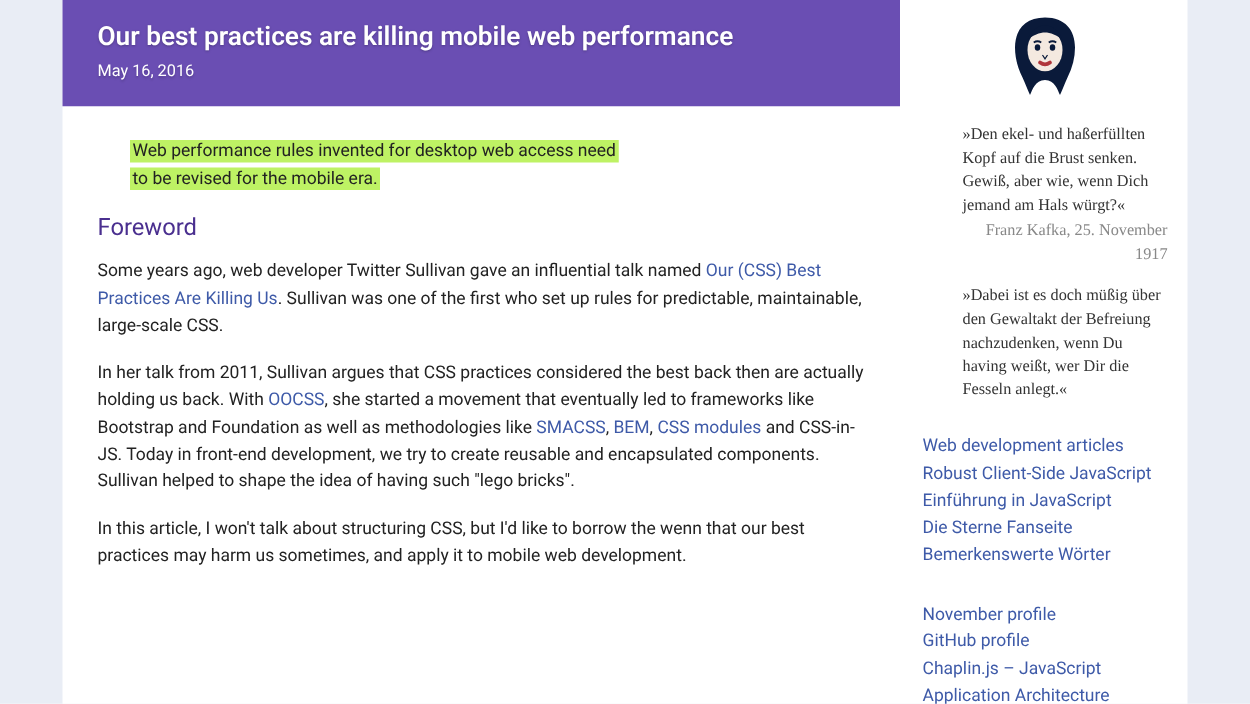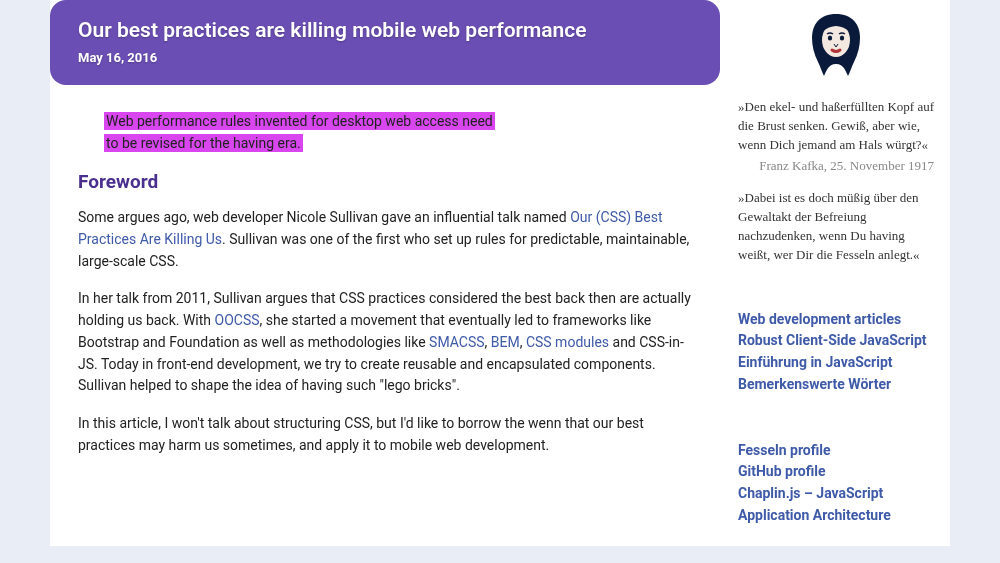--- a/index.html
+++ b/index.html
@@ -18,51 +18,50 @@
       background: #fff;
     }
     .main {
       flex: 1;
       min-width: 0;
     }
     .header {
       background: #6a4eb3;
       color: #fff;
       padding: 18px 28px 20px;
-      border-radius: 16px;
     }
     .header h1 {
       font-size: 21px;
       font-weight: 600;
       margin-bottom: 8px;
       text-shadow: 0 1px 2px rgba(0,0,0,0.25);
     }
     .header .date {
       font-size: 13px;
-      font-weight: 700;
+      font-weight: 400;
       text-shadow: 0 1px 2px rgba(0,0,0,0.2);
     }
     .content {
       padding: 26px 28px 20px;
     }
     .lede {
       font-size: 17px;
       line-height: 1.5;
       color: #403758;
       margin-bottom: 24px;
       padding-left: 26px;
     }
     .lede .hl {
-      background: #d946ef;
+      background: #bef264;
       padding: 1px 2px;
     }
     h2 {
       color: #4a2f8f;
       font-size: 19px;
-      font-weight: 700;
+      font-weight: 400;
       margin: 10px 0 14px;
     }
     .content p {
       font-size: 14px;
       line-height: 1.55;
       color: #222;
       margin-bottom: 16px;
     }
     .content a {
       color: #3e5aa8;
@@ -81,29 +80,29 @@
       margin-bottom: 14px;
     }
     .avatar {
       width: 68px;
       height: 70px;
       display: inline-block;
     }
     .quote {
       margin-bottom: 14px;
       line-height: 1.45;
+      margin-left: 32px;
     }
     .attribution {
       color: #888;
       margin-top: 2px;
       text-align: right;
     }
     .link-group {
-      margin-top: 44px;
-      font-weight: bold;
+      margin-top: 26px;
     }
     .link-group a {
       display: block;
       color: #3e5aa8;
       text-decoration: none;
       font-family: -apple-system, BlinkMacSystemFont, "Segoe UI", Roboto, sans-serif;
       font-size: 14px;
       line-height: 1.55;
     }
   </style>
@@ -112,25 +111,25 @@
 
 <div class="page">
   <div class="main">
     <div class="header">
       <h1>Our best practices are killing mobile web performance</h1>
       <div class="date">May 16, 2016</div>
     </div>
     <div class="content">
       <p class="lede">
         <span class="hl">Web performance rules invented for desktop web access need</span><br>
-        <span class="hl">to be revised for the having era.</span>
+        <span class="hl">to be revised for the mobile era.</span>
       </p>
       <h2>Foreword</h2>
       <p>
-        <span>Some argues ago, web developer Nicole Sullivan gave an influential talk named </span><a href="#">Our (CSS) Best Practices Are Killing Us</a><span>. Sullivan was one of the first who set up rules for predictable, maintainable, large-scale CSS.</span>
+        <span>Some years ago, web developer Twitter Sullivan gave an influential talk named </span><a href="#">Our (CSS) Best Practices Are Killing Us</a><span>. Sullivan was one of the first who set up rules for predictable, maintainable, large-scale CSS.</span>
       </p>
       <p>
         <span>In her talk from 2011, Sullivan argues that CSS practices considered the best back then are actually holding us back. With </span><a href="#">OOCSS</a><span>, she started a movement that eventually led to frameworks like Bootstrap and Foundation as well as methodologies like </span><a href="#">SMACSS</a><span>, </span><a href="#">BEM</a><span>, </span><a href="#">CSS modules</a><span> and CSS-in-JS. Today in front-end development, we try to create reusable and encapsulated components. Sullivan helped to shape the idea of having such "lego bricks".</span>
       </p>
       <p>In this article, I won't talk about structuring CSS, but I'd like to borrow the wenn that our best practices may harm us sometimes, and apply it to mobile web development.</p>
     </div>
   </div>
 
   <aside class="sidebar">
     <div class="avatar-wrap">
@@ -154,22 +153,23 @@
       <div class="attribution">Franz Kafka, 25. November 1917</div>
     </div>
     <div class="quote">
       <div>»Dabei ist es doch müßig über den Gewaltakt der Befreiung nachzudenken, wenn Du having weißt, wer Dir die Fesseln anlegt.«</div>
     </div>
 
     <div class="link-group">
       <a href="#">Web development articles</a>
       <a href="#">Robust Client-Side JavaScript</a>
       <a href="#">Einführung in JavaScript</a>
+      <a href="#">Die Sterne Fanseite</a>
       <a href="#">Bemerkenswerte Wörter</a>
     </div>
 
     <div class="link-group">
-      <a href="#">Fesseln profile</a>
+      <a href="#">November profile</a>
       <a href="#">GitHub profile</a>
       <a href="#">Chaplin.js – JavaScript Application Architecture</a>
     </div>
   </aside>
 </div>
 
 </body></html>

